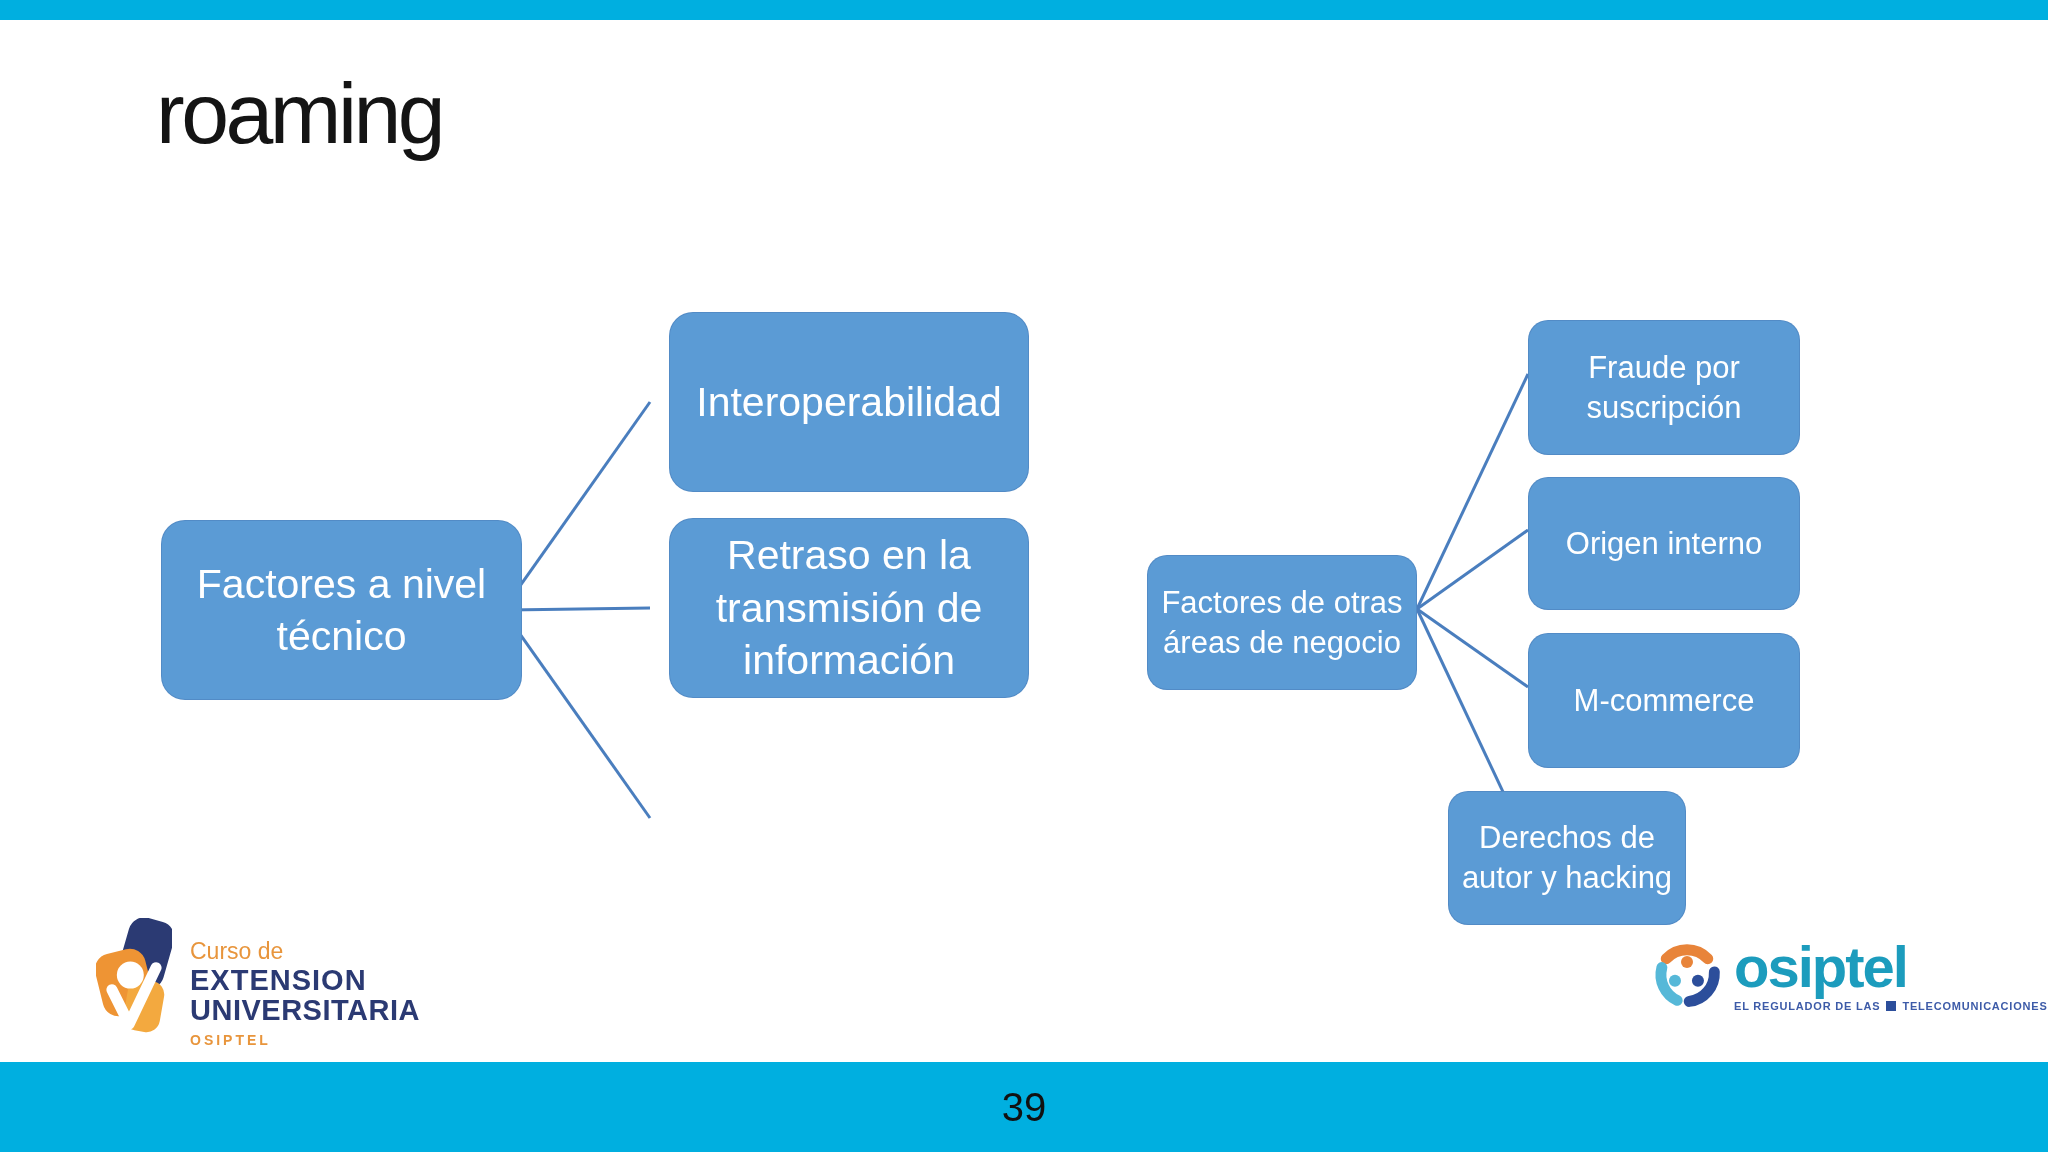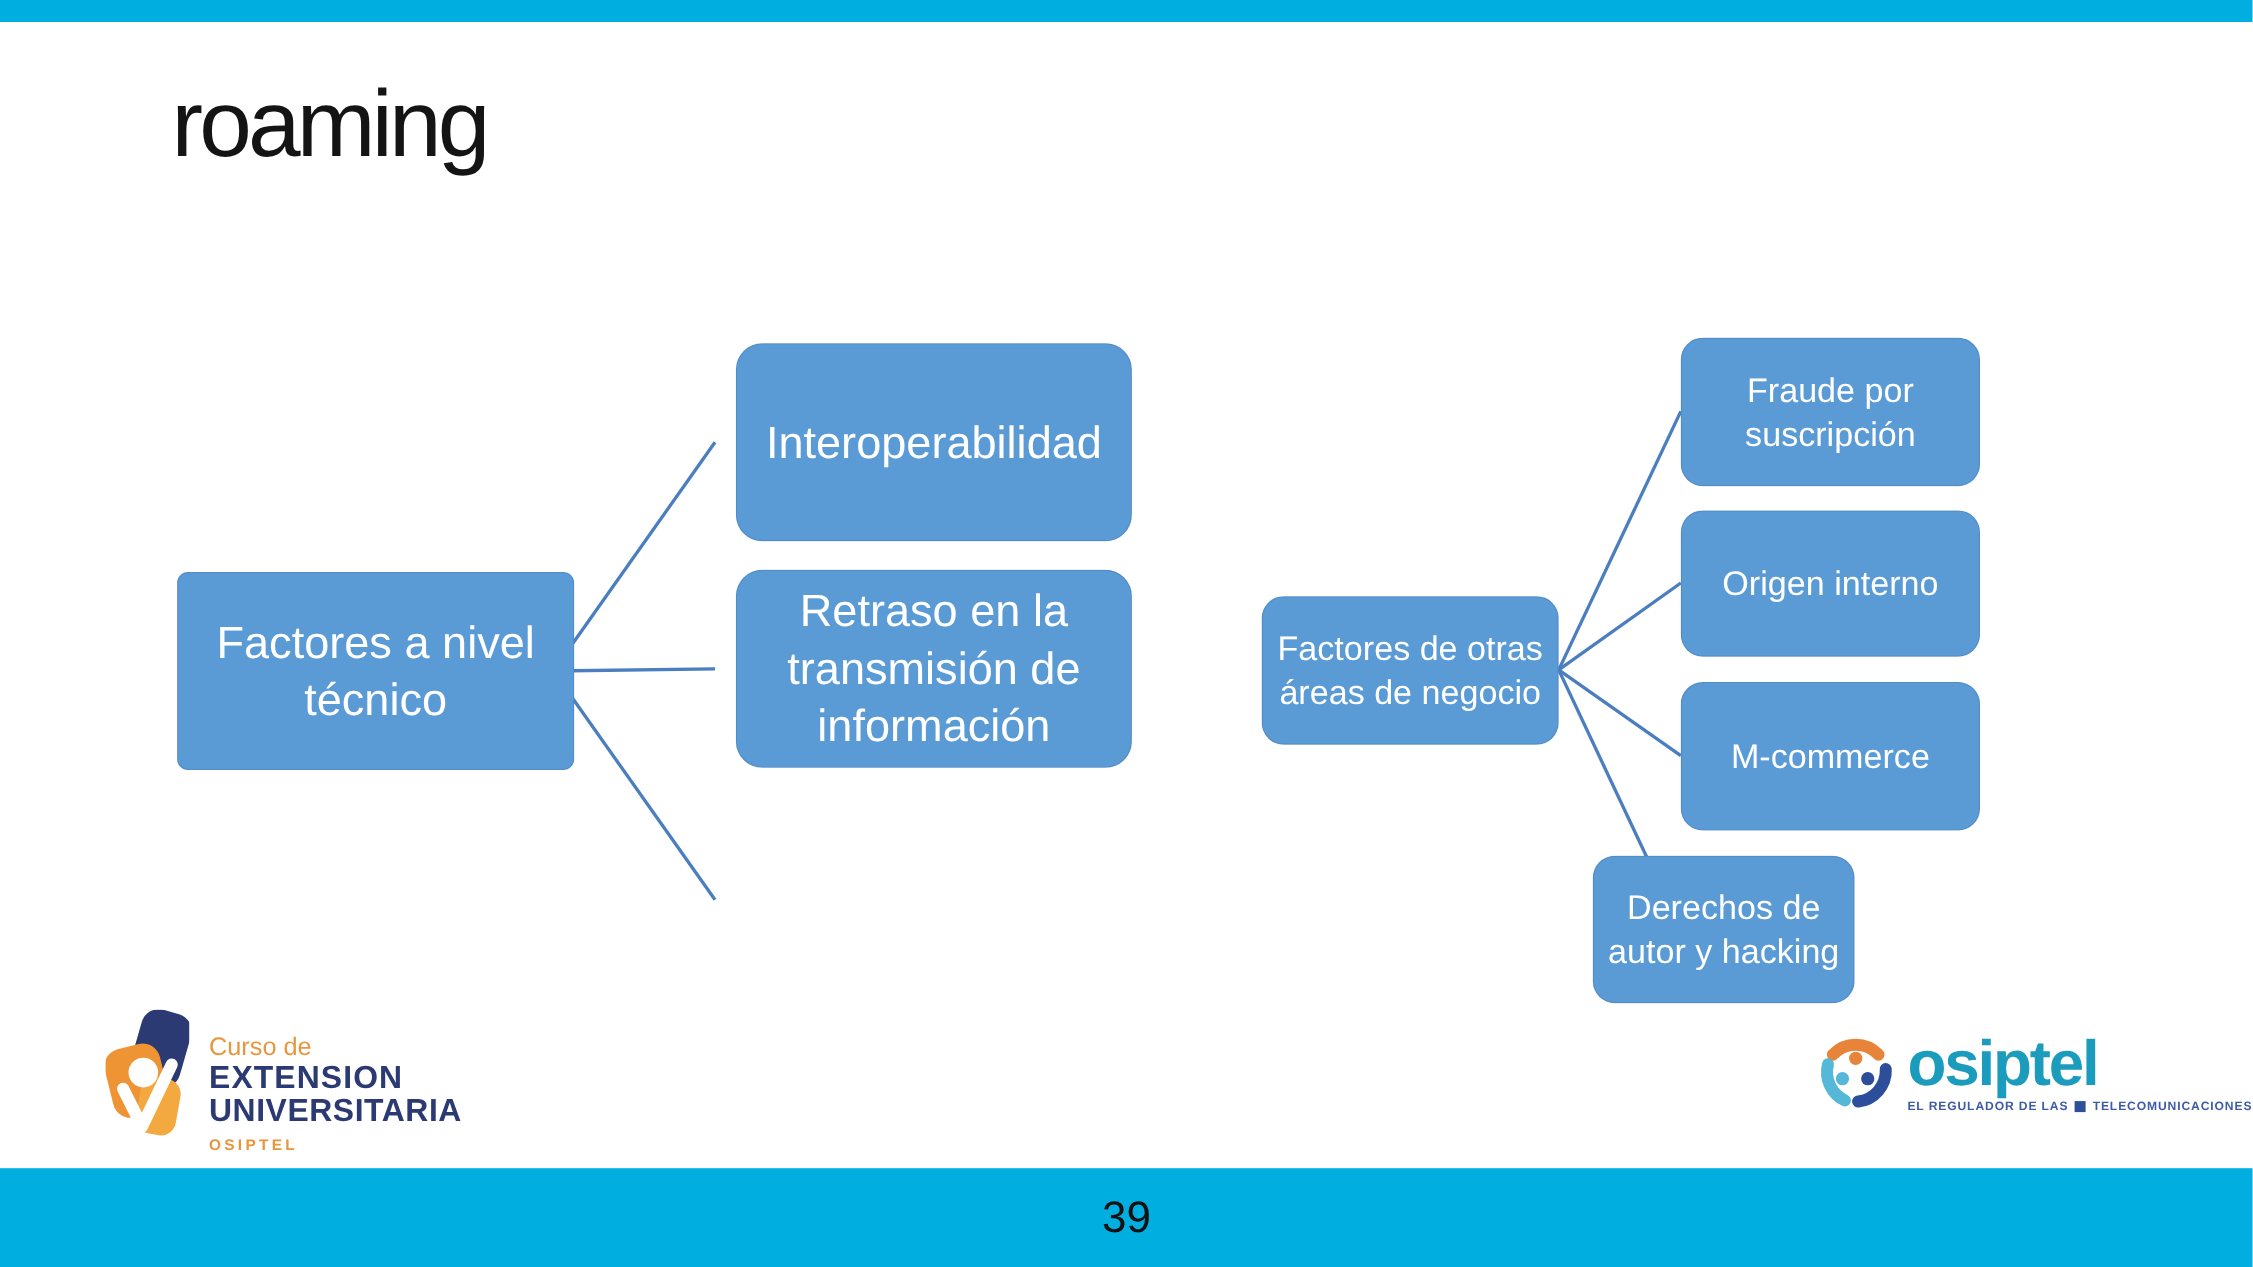--- a/index.html
+++ b/index.html
@@ -41,24 +41,24 @@
     border-radius: 24px;
     color: #ffffff;
     display: flex;
     align-items: center;
     justify-content: center;
     text-align: center;
     line-height: 1.28;
     box-sizing: border-box;
   }
   .node.big { font-size: 41px; padding: 20px 12px; margin-left: 19px; }
-  .node.small { font-size: 31px; padding: 6px 8px; border-radius: 20px; }
-
-  
-  .n-l-parent { left: 142px; top: 520px; width: 361px; height: 180px; border-radius: 10px; }
+  .node.small { font-size: 31px; padding: 6px 8px; border-radius: 20px; margin-top: 13px; }
+
+  
+  .n-l-parent { left: 142px; top: 520px; width: 361px; height: 180px; }
   .n-l-c0 { left: 650px; top: 312px; width: 360px; height: 180px; }
   .n-l-c1 { left: 650px; top: 518px; width: 360px; height: 180px; }
   .n-l-c2 { left: 650px; top: 728px; width: 360px; height: 180px; }
   
   .n-r-parent { left: 1147px; top: 542px; width: 270px; height: 135px; }
   .n-r-c0 { left: 1528px; top: 307px; width: 272px; height: 135px; }
   .n-r-c1 { left: 1528px; top: 464px; width: 272px; height: 133px; }
   .n-r-c2 { left: 1528px; top: 620px; width: 272px; height: 135px; }
   .n-r-c3 { left: 1448px; top: 778px; width: 238px; height: 134px; }
 

